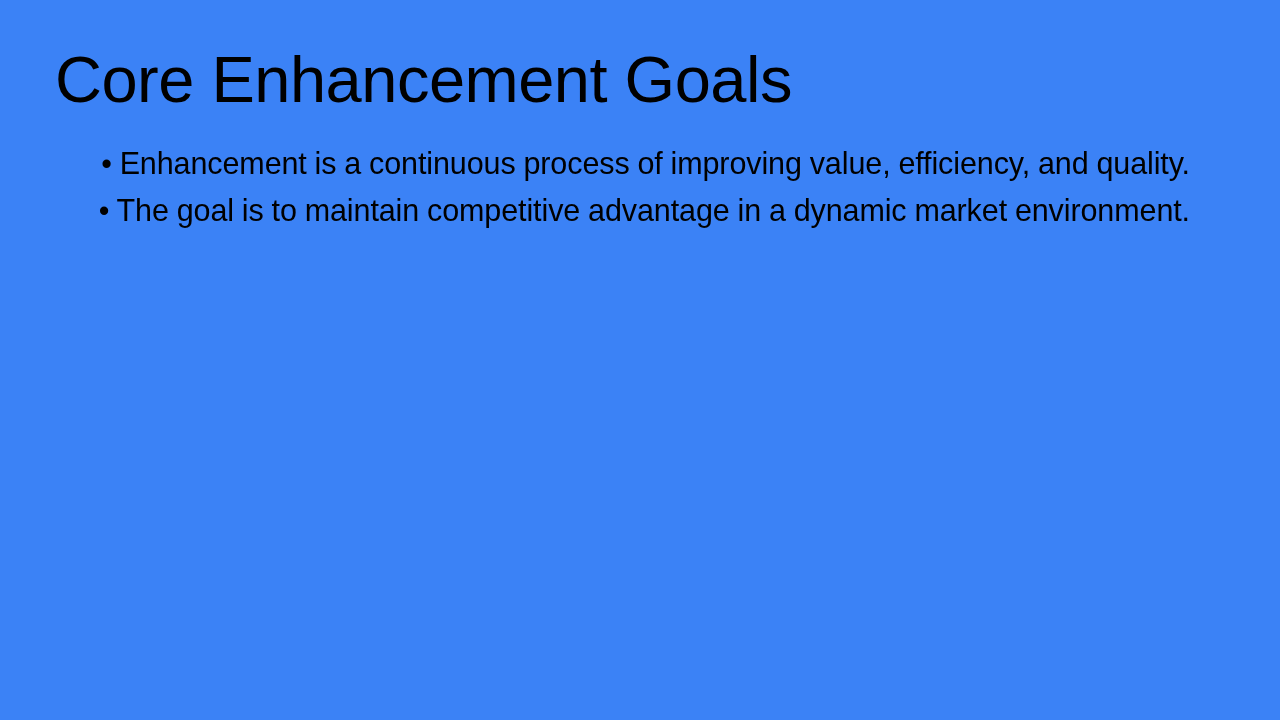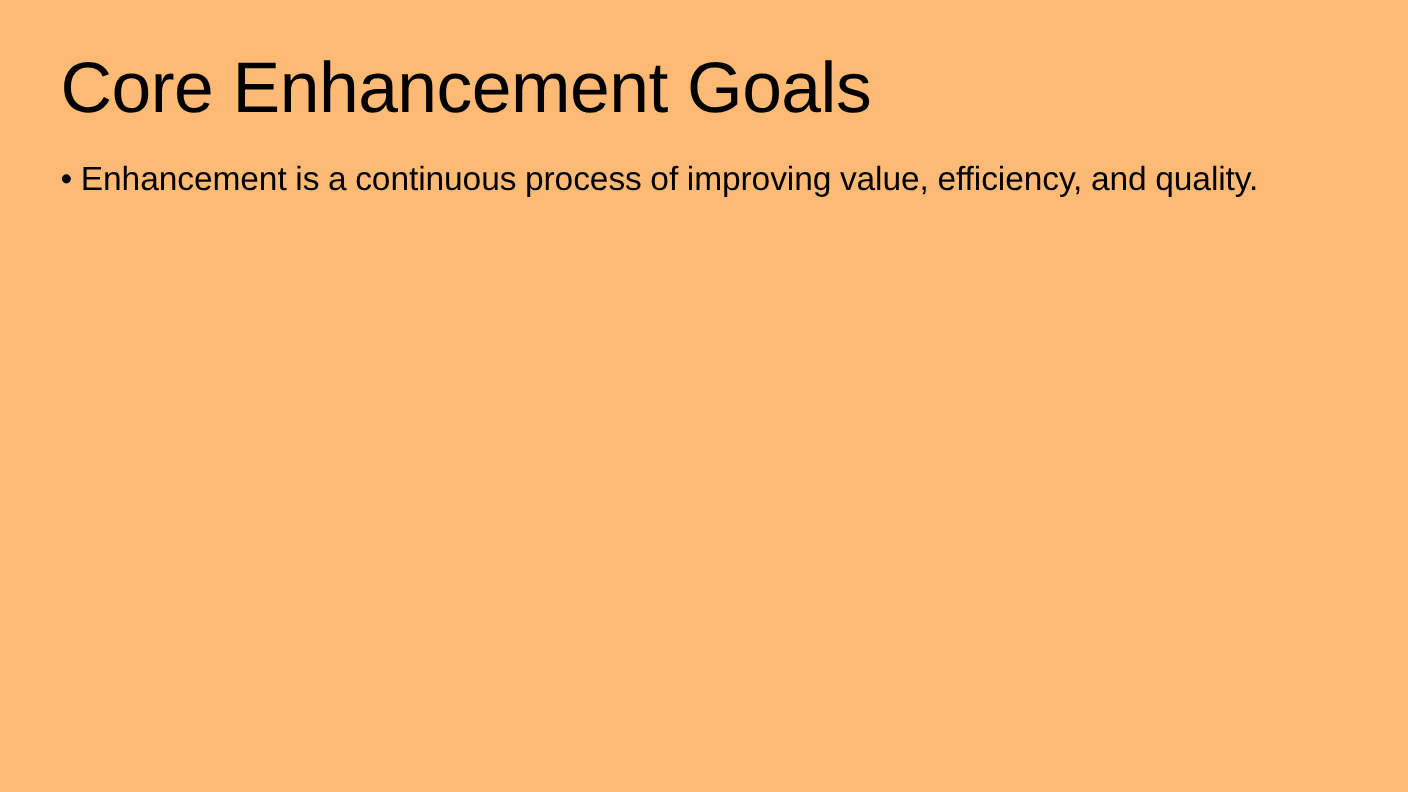--- a/index.html
+++ b/index.html
@@ -13,21 +13,21 @@
     overflow: hidden;
     background: #ffffff;
     font-family: "Liberation Sans", "DejaVu Sans", sans-serif;
     -webkit-font-smoothing: antialiased;
   }
 
   .slide {
     position: relative;
     width: 1280px;
     height: 720px;
-    background: #fdba74;
+    background: #3b82f6;
     box-sizing: border-box;
   }
 
   
   .slide-title {
     position: absolute;
     left: 55px;
     top: 47px;
     width: 1170px;
     margin: 0;
@@ -48,21 +48,21 @@
     width: 1135px;
   }
 
   .bullet-para {
     margin: 0 0 8px 0;
     padding: 0;
     font-size: 30.5px;
     line-height: 38.5px;
     font-weight: 300;
     color: #000000;
-    text-align: left;
+    text-align: right;
     letter-spacing: -0.1px;
     word-spacing: -0.5px;
   }
 
   .bullet-para:last-child {
     margin-bottom: 0;
   }
 
   .bullet-mark {
     font-size: 30.5px;
@@ -73,16 +73,17 @@
 
 <div class="slide">
 
   <h1 class="slide-title">Core Enhancement Goals</h1>
 
   <div class="body-block">
 
     <p class="bullet-para"><span class="bullet-mark">•</span> <span>Enhancement is a continuous process of improving value, efficiency, and quality.</span></p>
 
 
+    <p class="bullet-para"><span class="bullet-mark">•</span> <span>The goal is to maintain competitive advantage in a dynamic market environment.</span></p>
 
   </div>
 
 </div>
 
 </body></html>

